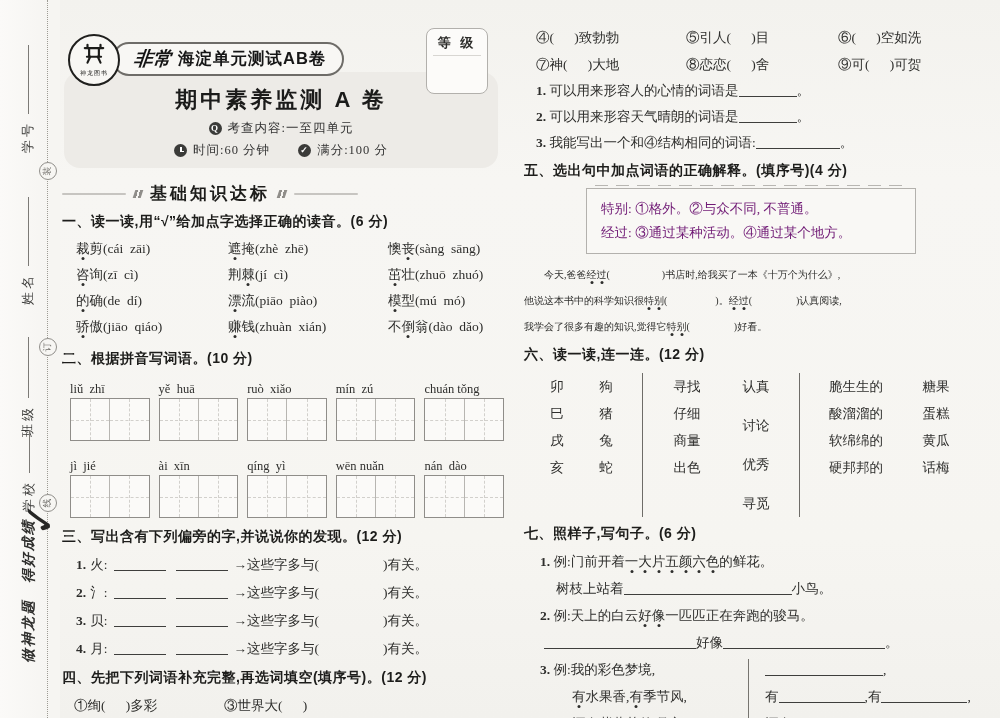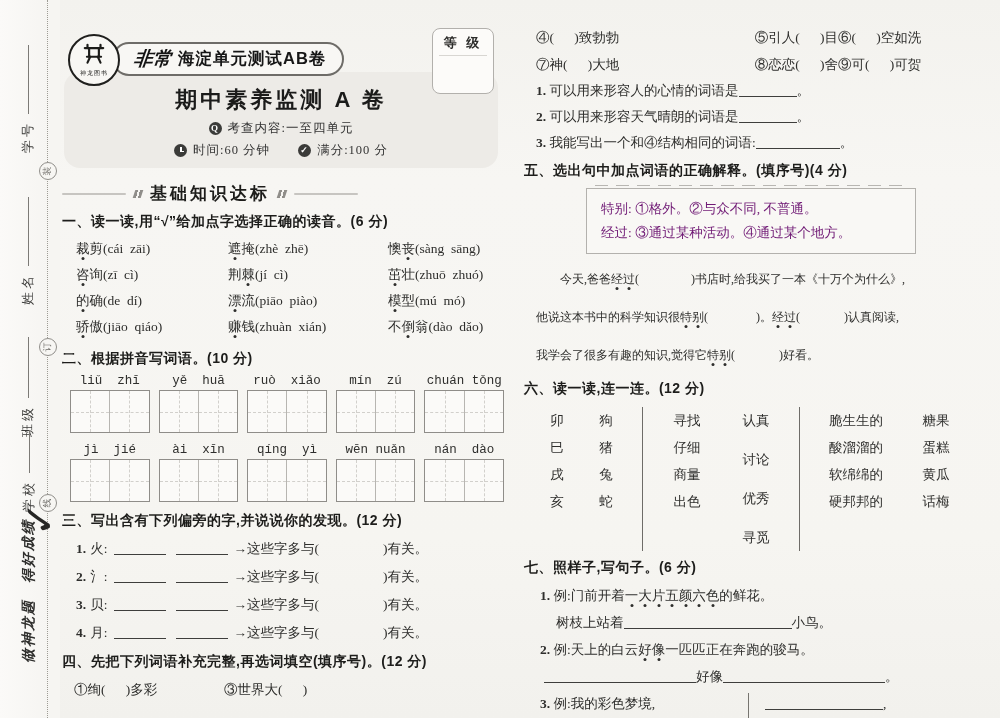--- a/index.html
+++ b/index.html
@@ -41,21 +41,21 @@
   .icon-clock::after{content:"";position:absolute;left:6px;top:6.5px;width:4px;height:1.5px;background:#fff;}
   .logo{position:absolute;left:6px;top:0;width:52px;height:52px;border:2.5px solid #1f1f1d;border-radius:50%;
     background:#f8f7f4;z-index:3;text-align:center;box-sizing:border-box;}
   .logo svg{margin-top:5px;}
   .logo-label{font-size:6px;color:#1f1f1d;letter-spacing:1px;margin-top:-2px;}
   .series-pill{position:absolute;left:50px;top:8px;height:34px;display:flex;align-items:center;z-index:2;
     border:2px solid #6e6c68;border-radius:18px;background:#f8f7f4;padding:0 16px 0 20px;box-sizing:border-box;}
   .brand{font-family:"Liberation Serif","DejaVu Serif",serif;font-weight:bold;font-style:italic;
     font-size:19px;margin-right:6px;transform:skewX(-6deg);color:#141414;}
   .series-name{font-weight:bold;font-size:16.5px;letter-spacing:1px;color:#161616;}
-  .grade-box{position:absolute;right:10px;top:-6px;width:62px;height:66px;border:1.5px solid #b2b0ac;
+  .grade-box{position:absolute;right:16px;top:-6px;width:62px;height:66px;border:1.5px solid #b2b0ac;
     border-radius:8px;background:#fcfbf9;z-index:2;box-sizing:border-box;}
   .grade-label{margin:5px 6px 0;text-align:center;font-weight:bold;font-size:13px;letter-spacing:3px;
     color:#2c2c2a;border-bottom:1px solid #d8d6d2;padding-bottom:3px;}
   
   .sec-banner{display:flex;align-items:center;justify-content:flex-start;gap:8px;margin:14px 0 4px;}
   .hline{width:64px;height:2px;background:#c7c5c1;border-radius:1px;}
   .tickmark{width:8px;height:8px;transform:skewX(-18deg);
     background:linear-gradient(90deg,#908e8a 0 3px,transparent 3px 5px,#908e8a 5px 8px);}
   .sec-banner-text{font-size:17px;font-weight:bold;letter-spacing:3px;color:#1d1d1b;}
   
@@ -67,49 +67,49 @@
     width:3px;height:3px;border-radius:50%;background:#2e2e2c;}
   .bold{font-weight:bold;}
   .pre{white-space:pre;}
   
   .q1-row{display:flex;height:26px;line-height:26px;padding-left:14px;
     font-family:"Liberation Serif","DejaVu Serif",serif;font-size:13.5px;color:#2e2e2c;}
   .q1-item:nth-child(1){width:152px;} .q1-item:nth-child(2){width:160px;} .q1-item:nth-child(3){flex:1;}
   
   .q2-row{display:flex;gap:9px;padding-left:8px;margin-bottom:9px;}
   .q2-cell{width:81px;}
-  .q2-pinyin{text-align:center;font-size:12.5px;color:#2e2e2c;height:17px;line-height:17px;white-space:pre;
-    font-family:Liberation Mono, monospace;}
+  .q2-pinyin{font-size:12.5px;color:#2e2e2c;height:17px;line-height:17px;white-space:pre;
+    font-family:Liberation Serif, serif;margin-top:8px;}
   .wb{display:flex;height:43px;border:1px solid #8f8d89;background:#fbfaf8;box-sizing:border-box;}
   .wb-cell{flex:1;position:relative;}
   .wb-cell + .wb-cell{border-left:1px solid #b7b5b1;}
   .wb-cell::before{content:"";position:absolute;left:0;right:0;top:50%;border-top:1px dashed #d2d0cc;}
   .wb-cell::after{content:"";position:absolute;top:0;bottom:0;left:50%;border-left:1px dashed #d2d0cc;}
   
   .q3-row{height:28px;line-height:28px;padding-left:14px;font-size:13.5px;color:#2e2e2c;
     font-family:"Liberation Serif","DejaVu Serif",serif;}
   .q3-num{font-weight:bold;margin-right:4px;}
   .q3-radical{margin-right:2px;}
   .q3-row .blank{width:52px;margin:0 5px;}
   .q3-gap{width:64px;}
   
   .q4-row{display:flex;height:27px;line-height:27px;padding-left:12px;font-size:13.5px;color:#2e2e2c;
     font-family:"Liberation Serif","DejaVu Serif",serif;}
   .q4-row span{display:inline-block;}
-  .q4-row .i1{width:150px;} .q4-row .i2{width:152px;text-align:right;} .q4-row .i3{flex:1;}
+  .q4-row .i1{width:150px;} .q4-row .i2{width:152px;} .q4-row .i3{flex:1;}
   .q4-q{height:26px;line-height:26px;padding-left:12px;font-size:13.5px;color:#2e2e2c;
     font-family:"Liberation Serif","DejaVu Serif",serif;}
   
   .q5-box{position:relative;width:330px;margin:8px auto 8px;border:1px solid #b3b1ad;background:#f9f8f5;
     padding:8px 14px;box-sizing:border-box;}
   .q5-box::before{content:"";position:absolute;left:8px;right:8px;top:-4px;height:1px;
     background:repeating-linear-gradient(90deg,#b8b6b2 0 13px,transparent 13px 21px);}
   .q5-box p{margin:0;height:24px;line-height:24px;font-size:13.5px;color:#701a75;
     font-family:"Liberation Serif","DejaVu Serif",serif;}
-  .q5-line{margin:12px;height:26px;line-height:26px;font-size:12px;color:#2e2e2c;
+  .q5-line{margin:0;height:26px;line-height:26px;font-size:10px;color:#2e2e2c;
     font-family:"Liberation Serif","DejaVu Serif",serif;}
   .q5-indent{text-indent:2em;}
   
   .q6-table{display:flex;justify-content:center;padding:4px 0 4px 2px;}
   .q6-group{display:flex;}
   .q6-group + .q6-group{border-left:1px solid #6e6c68;margin-left:9px;padding-left:9px;}
   .q6col{display:flex;flex-direction:column;}
   .q6cell{height:27px;line-height:27px;text-align:center;font-size:13.5px;color:#2e2e2c;
     font-family:"Liberation Serif","DejaVu Serif",serif;}
   .q6-group:nth-child(1) .q6col:nth-child(1){width:44px;}

